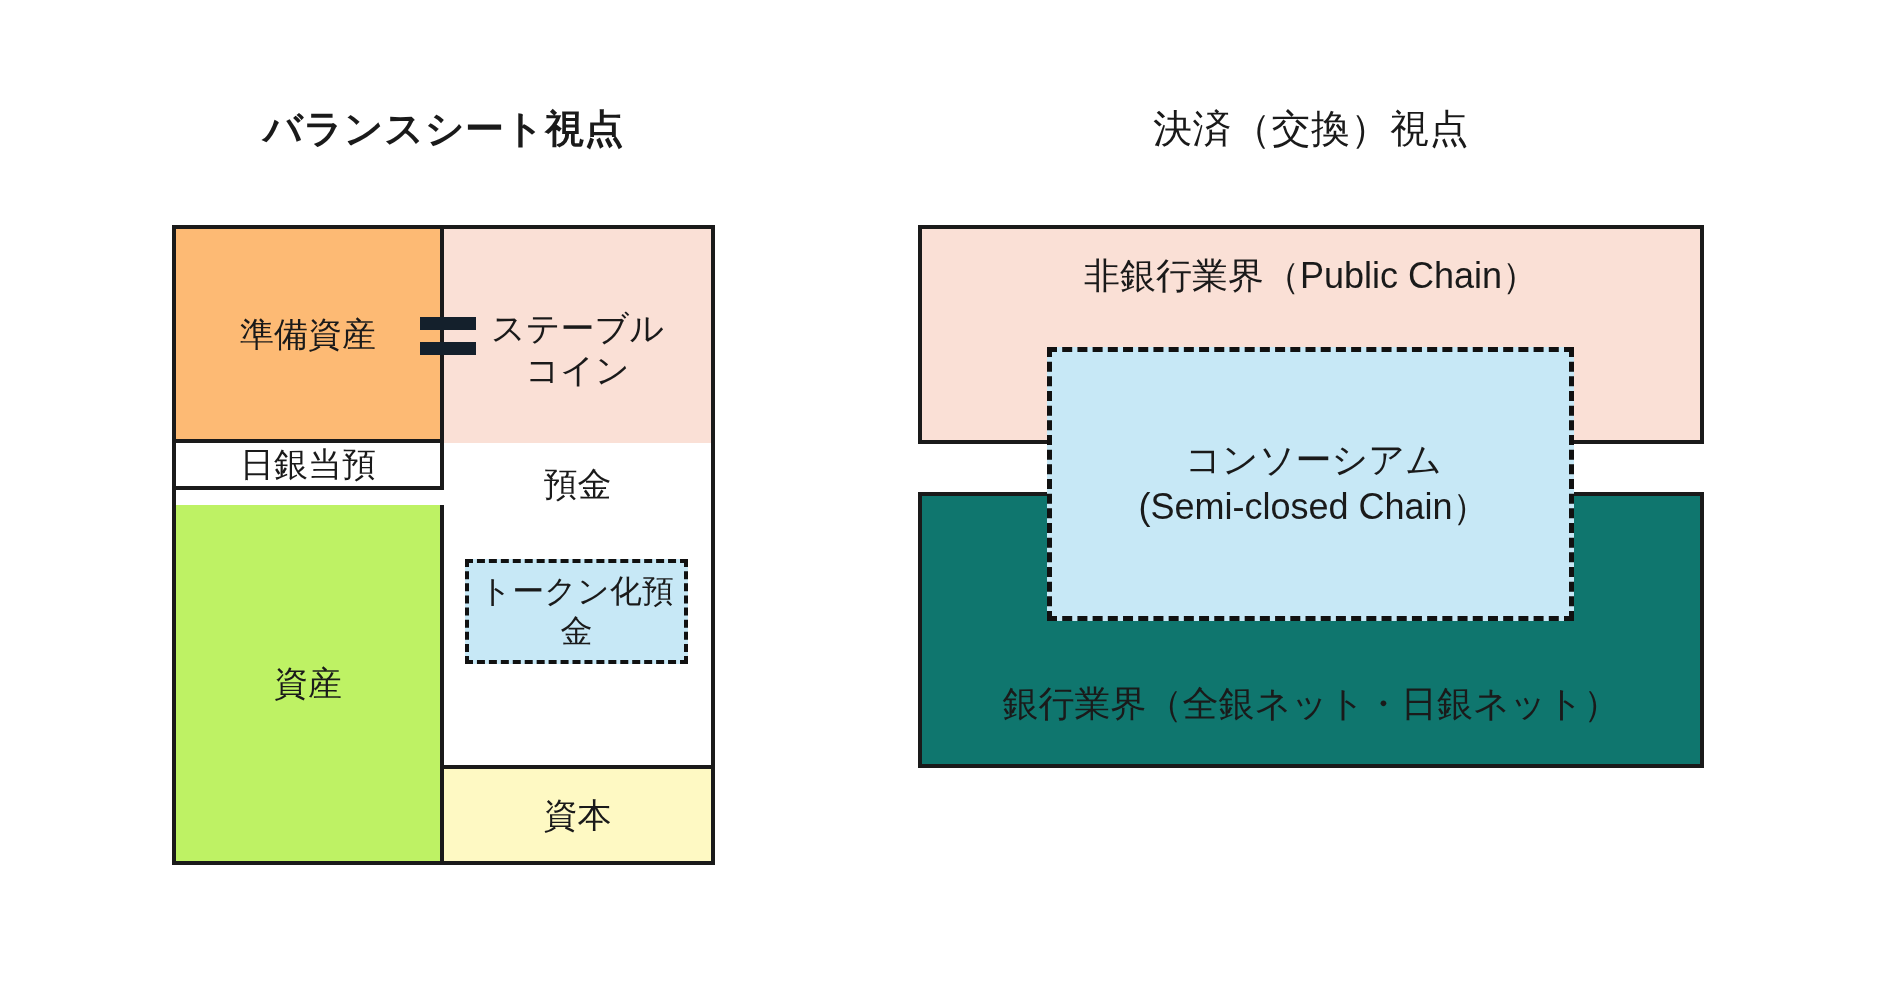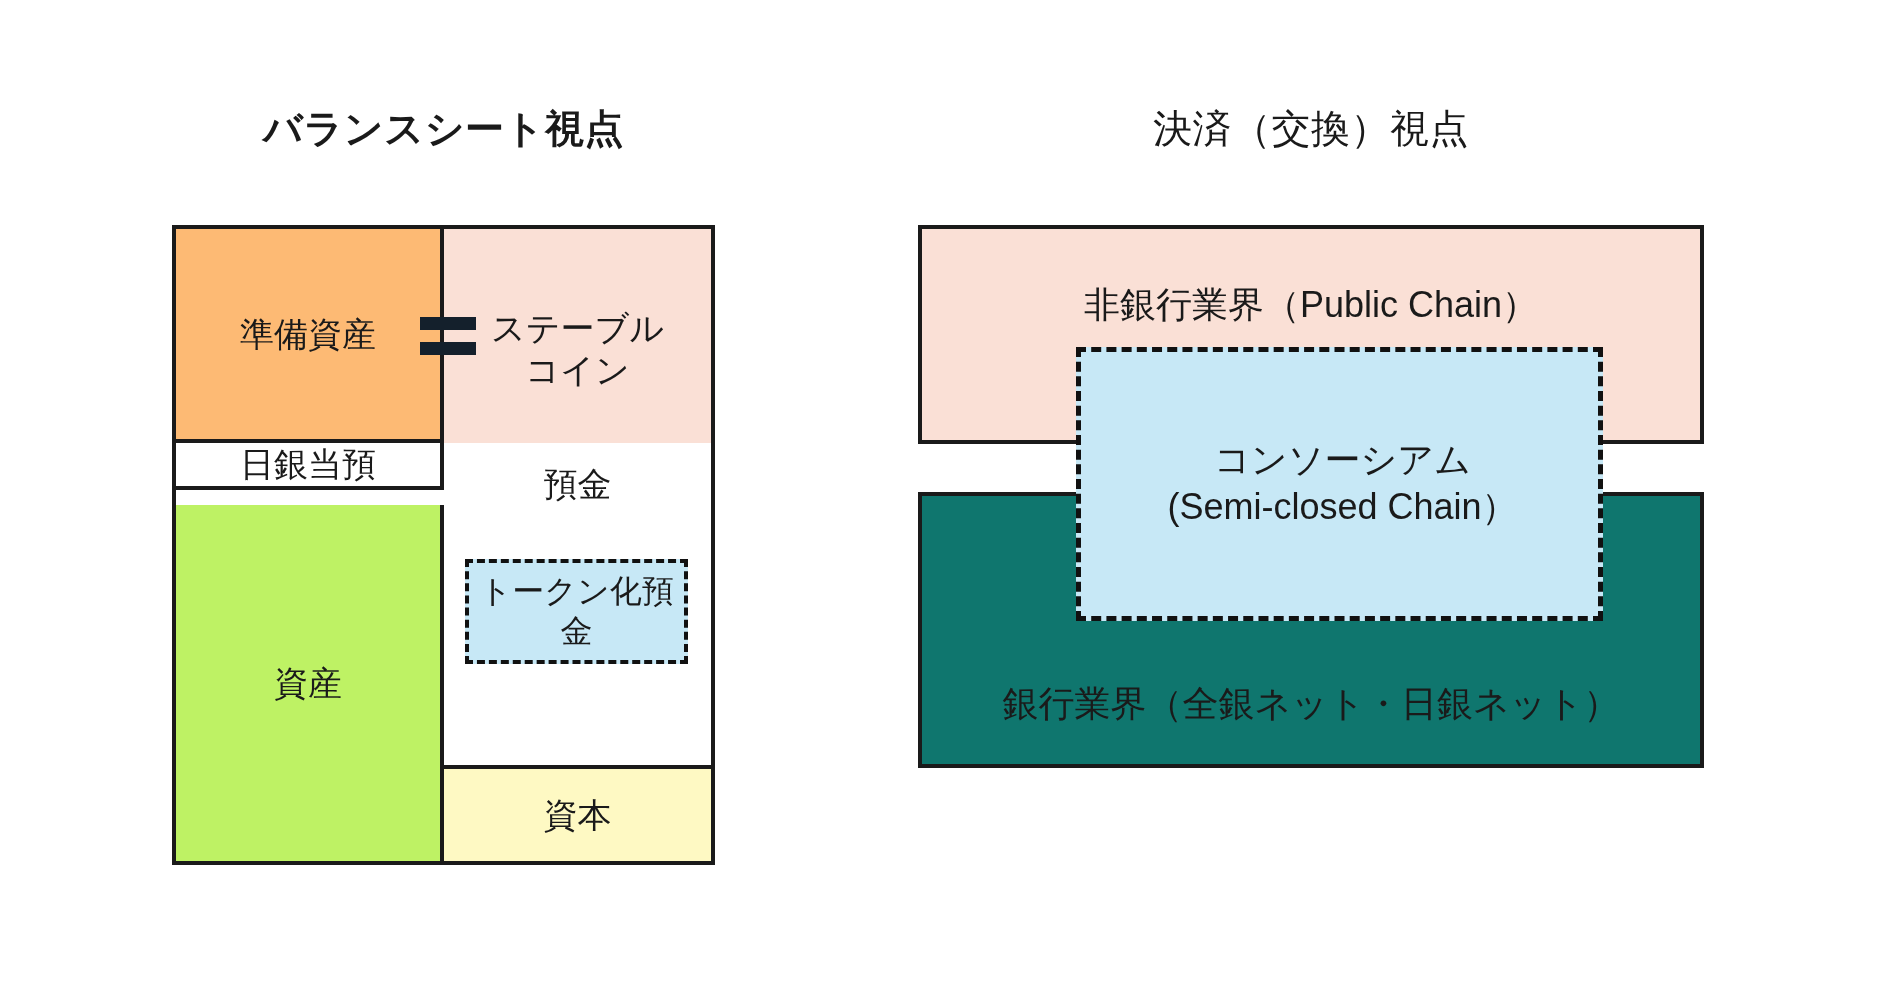--- a/index.html
+++ b/index.html
@@ -146,26 +146,26 @@
   }
   .rv-label {
     position: absolute;
     width: 100%;
     text-align: center;
     font-size: 36px;
     line-height: 1.25;
     color: #1a1a1a;
     white-space: nowrap;
   }
-  #rv-nonbank .rv-label { top: 24px; left: 0; margin-top: 29px; }
+  #rv-nonbank .rv-label { top: 24px; left: 0; }
   #rv-bank .rv-label { bottom: 38px; left: 0; }
 
   #rv-consortium {
     position: absolute;
-    left: 1076px;
+    left: 1047px;
     top: 347px;
     width: 527px;
     height: 274px;
     box-sizing: border-box;
     background: #c7e8f6;
     border: 5px dashed #111111;
     display: flex;
     align-items: center;
     justify-content: center;
     text-align: center;

